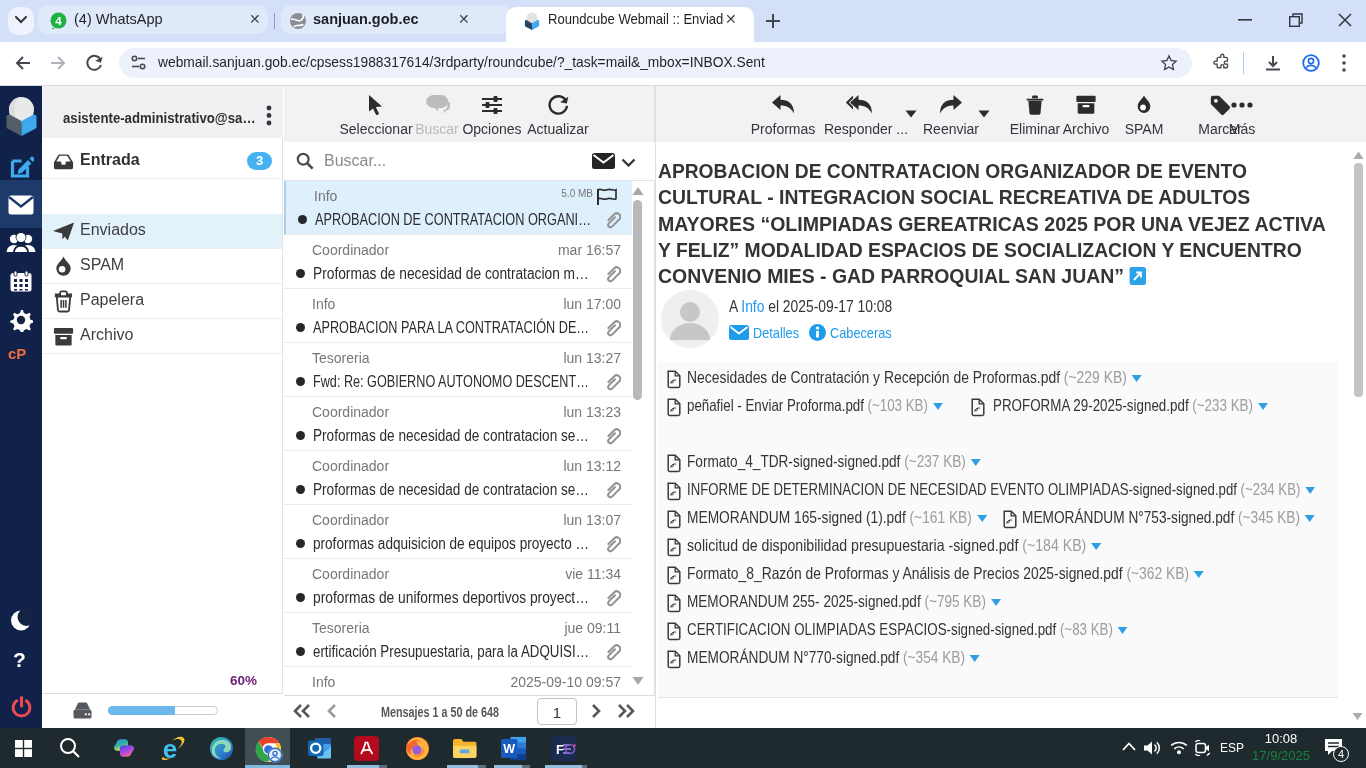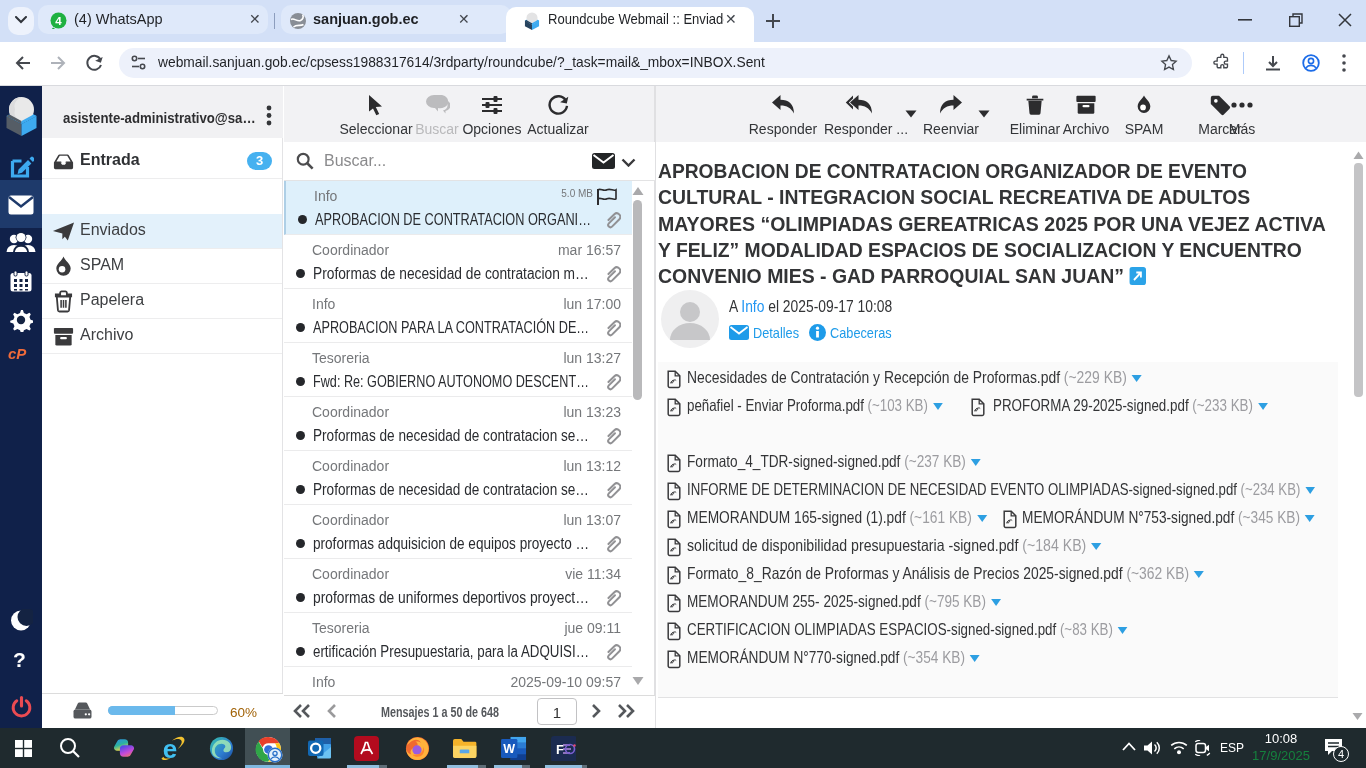--- a/index.html
+++ b/index.html
@@ -200,21 +200,21 @@
         <rect x="15" y="18" width="3" height="1.5"></rect>
       </g>
     </svg>
   <svg class="abs" style="left:9px;top:308px" width="24" height="24" viewBox="0 0 24 24">
       <g fill="#fff">
         <path d="M12 1.5 l2 0 1 3.2 2.8 1.2 3-1.4 1.4 1.4 -1.4 3 1.2 2.8 3.2 1 0 2 -3.2 1 -1.2 2.8 1.4 3 -1.4 1.4 -3 -1.4 -2.8 1.2 -1 3.2 -2 0 -1 -3.2 -2.8 -1.2 -3 1.4 -1.4 -1.4 1.4 -3 -1.2 -2.8 -3.2 -1 0 -2 3.2 -1 1.2 -2.8 -1.4 -3 1.4 -1.4 3 1.4 2.8 -1.2 z" transform="scale(0.96) translate(0.5 0.5)"></path>
       </g>
       <circle cx="12" cy="12" r="4.2" fill="#142342"></circle>
     </svg>
 
-  <div class="abs" style="left:8px;top:345px;color:#f06b3a;font-weight:bold;font-style:italic;font-size:15px;">cP</div>
+  <div class="abs" style="left:8px;top:345px;color:#f06b3a;font-weight:bold;font-size:15px;">cP</div>
   <svg class="abs" style="left:10px;top:609px" width="23" height="23">
       <circle cx="11" cy="11.5" r="10" fill="#fff"></circle>
       <circle cx="16.5" cy="8" r="9" fill="#142342"></circle>
     </svg>
   <div class="abs" style="left:13px;top:648px;color:#fff;font-weight:bold;font-size:21px;">?</div>
   <svg class="abs" style="left:9px;top:695px" width="25" height="25" viewBox="0 0 24 24">
       <path d="M12 2.5 v8" stroke="#ea4b52" stroke-width="3" stroke-linecap="round" fill="none"></path>
       <path d="M7.5 5.5 a8 8 0 1 0 9 0" stroke="#ea4b52" stroke-width="2.8" fill="none" stroke-linecap="round"></path>
     </svg>
 
@@ -266,21 +266,21 @@
 
   <div class="abs" id="quota"></div>
   <svg class="abs" style="left:71px;top:702px" width="23" height="18" viewBox="0 0 24 19">
       <path d="M4 8 L7 1.5 a1.8 1.8 0 0 1 1.7 -1 h6.6 a1.8 1.8 0 0 1 1.7 1 L20 8 z" fill="#55585c"></path>
       <rect x="2.5" y="8" width="19" height="9.5" rx="2" fill="#55585c"></rect>
       <circle cx="15.5" cy="13" r="1.2" fill="#fff"></circle>
       <circle cx="19" cy="13" r="1.2" fill="#fff"></circle>
     </svg>
   <div class="abs" style="left:108px;top:706px;width:110px;height:9px;border:1px solid #cacaca;border-radius:5px;background:#fff;"></div>
   <div class="abs" style="left:108px;top:706px;width:67px;height:9px;border-radius:5px 0 0 5px;background:#6bb9ec;"></div>
-  <div class="abs" style="left:230px;top:705px;font-size:13.5px;font-weight:normal;color:#a16207;">60%</div>
+  <div class="abs" style="left:230px;top:673px;font-size:13.5px;font-weight:bold;color:#701a75;">60%</div>
 
   <div class="abs" id="listbar"></div>
   <div class="abs" id="viewbar"></div>
   <div class="abs" id="listsep"></div>
   <div class="abs tbtn" style="left:342px;top:88px;width:68px;height:50px;">
     <svg class="ic" width="20" height="22" viewBox="0 0 20 22">
         <path d="M3 1 L16 12.5 L9.8 13 L13.2 20 L10.3 21.3 L7 14.4 L3 17.5 z" fill="#2c2c2e"></path>
       </svg>
     <div class="lbl">Seleccionar</div>
   </div>
@@ -466,21 +466,21 @@
       <circle cx="8.5" cy="8.5" r="8.5" fill="#1e9be9"></circle>
       <rect x="7.1" y="7" width="2.8" height="6.5" fill="#fff"></rect>
       <circle cx="8.5" cy="4.2" r="1.6" fill="#fff"></circle>
     </svg>
   <div class="abs" style="left:830px;top:324px;font-size:15px;color:#1e9be9;transform:scaleX(0.85);transform-origin:left top;">Cabeceras</div>
 
   <div class="abs tbtn" style="left:752px;top:88px;width:62px;height:50px;">
     <svg class="ic" width="26" height="23" viewBox="0 0 26 23">
         <path d="M10.5 1 L2 8.5 L10.5 16 V11.5 C17 11.5 21 14 24 19.5 C24 10 18.5 5.8 10.5 5.8 z" fill="#2c2c2e"></path>
       </svg>
-    <div class="lbl">Responder</div>
+    <div class="lbl">Proformas</div>
   </div>
   <div class="abs tbtn" style="left:827px;top:88px;width:78px;height:50px;">
     <svg class="ic" style="left:42%" width="30" height="23" viewBox="0 0 30 23">
         <path d="M13.5 1 L5 8.5 L13.5 16 V11.5 C20 11.5 24 14 27 19.5 C27 10 21.5 5.8 13.5 5.8 z" fill="#2c2c2e"></path>
         <path d="M8 1.5 L0.8 8.5 L8 15.5 V12.5 L3.8 8.5 L8 4.5 z" fill="#2c2c2e"></path>
       </svg>
     <div class="lbl">Responder ...</div>
   </div>
   <svg class="abs" style="left:905px;top:110px" width="12" height="8">
       <polygon points="0.5,0.5 11.5,0.5 6,7.5" fill="#2c2c2e"></polygon>

